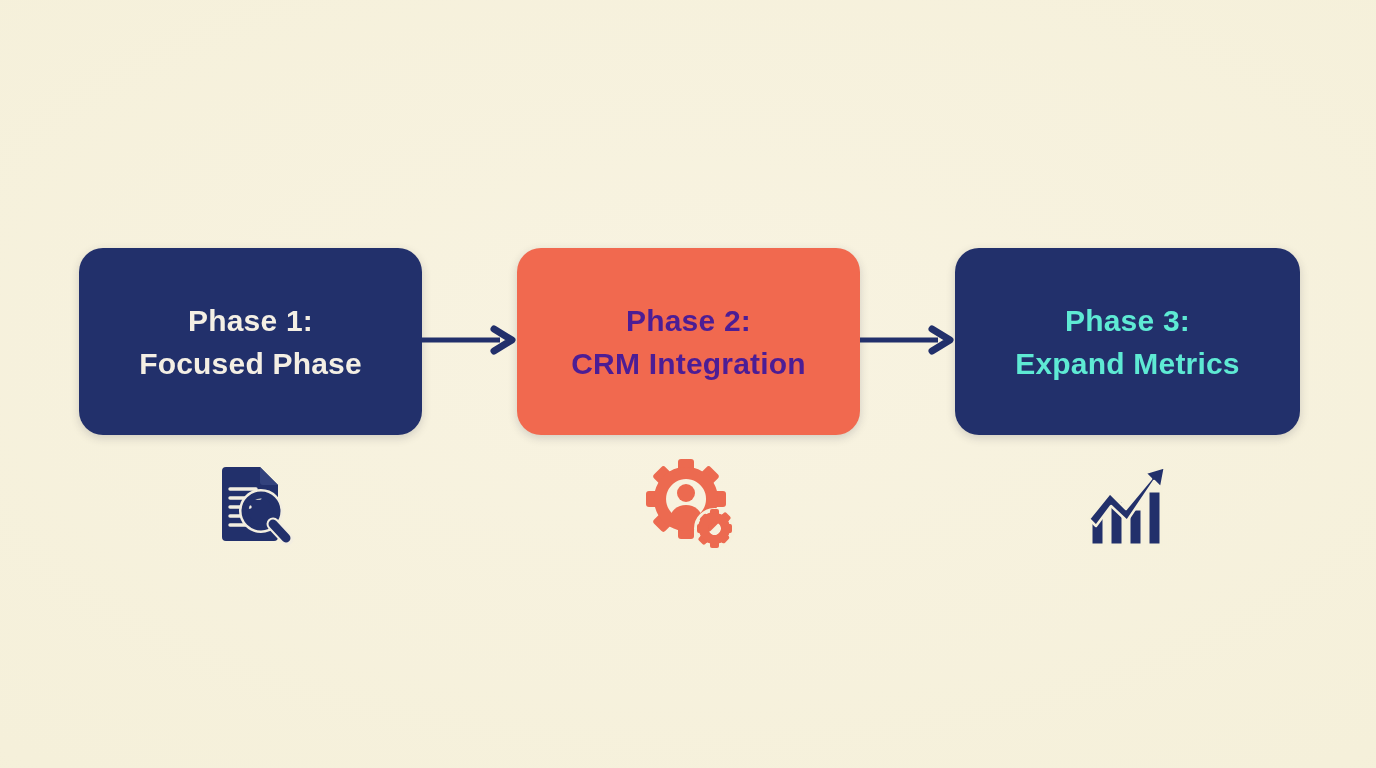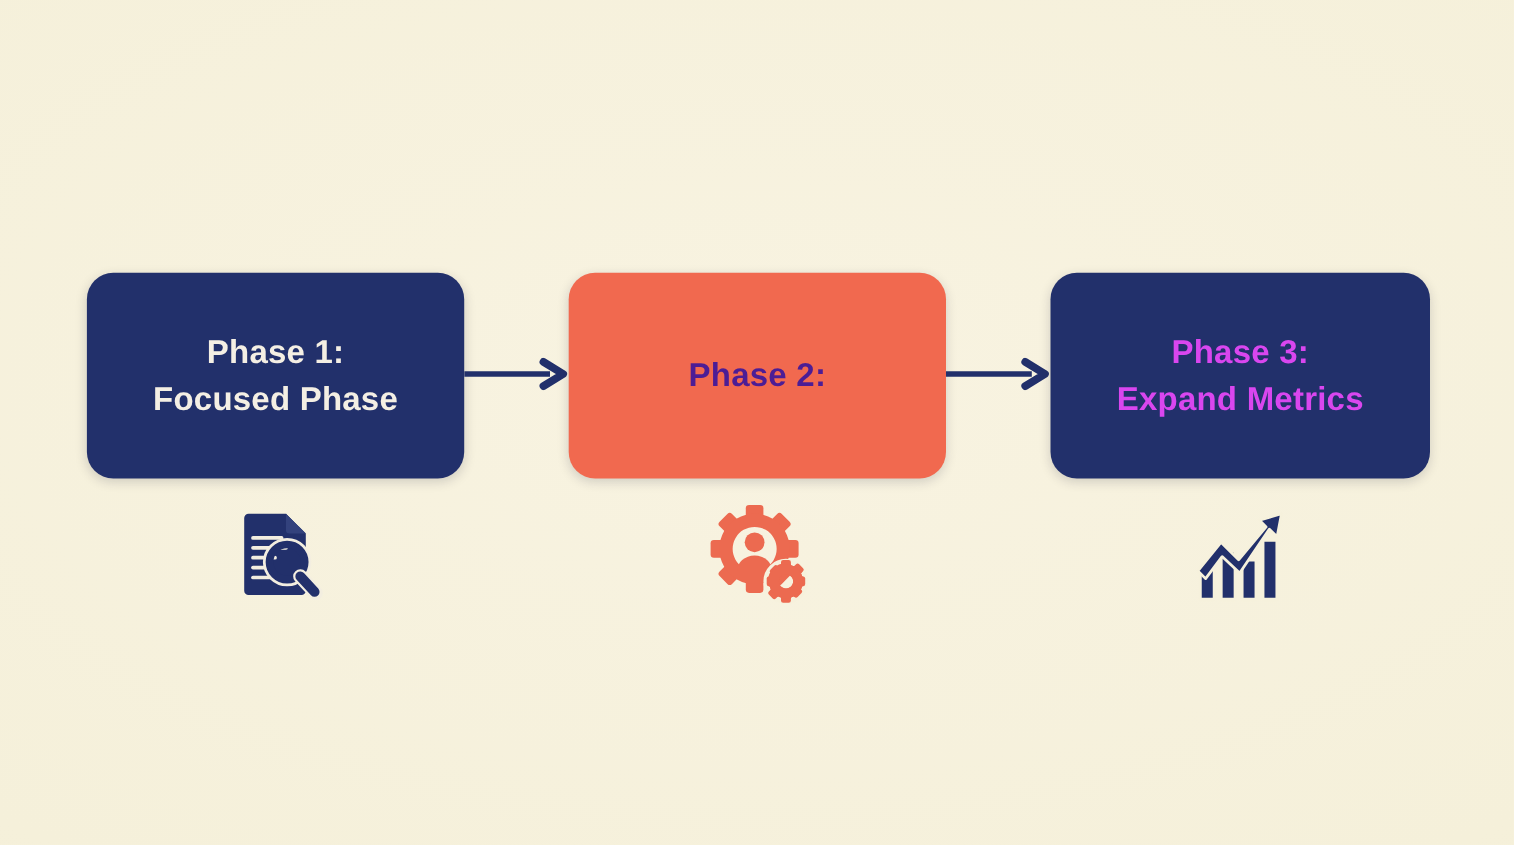--- a/index.html
+++ b/index.html
@@ -65,21 +65,21 @@
     width: 343px; height: 187px;
     background: #f1694f;
   }
   #box-2 .line { color: #4c1d95; }
 
   #box-3 {
     left: 955px; top: 248px;
     width: 345px; height: 187px;
     background: #22306b;
   }
-  #box-3 .line { color: #d946ef; }
+  #box-3 .line { color: #5eead4; }
 
   
   .connector {
     position: absolute;
     top: 325px;
     height: 30px;
   }
   #arrow-1 { left: 422px; width: 97px; }
   #arrow-2 { left: 860px; width: 97px; }
 
@@ -108,20 +108,21 @@
     <span class="line">Focused Phase</span>
   </div>
 
   <svg class="connector" id="arrow-1" viewBox="0 0 97 30">
     <line x1="0" y1="15" x2="78" y2="15" stroke="#22306b" stroke-width="5"></line>
     <polyline points="72,4 90,15 72,26" fill="none" stroke="#22306b" stroke-width="7" stroke-linecap="round" stroke-linejoin="round"></polyline>
   </svg>
 
   <div class="phase-box" id="box-2">
     <span class="line">Phase 2:</span>
+    <span class="line">CRM Integration</span>
   </div>
 
   <svg class="connector" id="arrow-2" viewBox="0 0 97 30">
     <line x1="0" y1="15" x2="78" y2="15" stroke="#22306b" stroke-width="5"></line>
     <polyline points="72,4 90,15 72,26" fill="none" stroke="#22306b" stroke-width="7" stroke-linecap="round" stroke-linejoin="round"></polyline>
   </svg>
 
   <div class="phase-box" id="box-3">
     <span class="line">Phase 3:</span>
     <span class="line">Expand Metrics</span>

